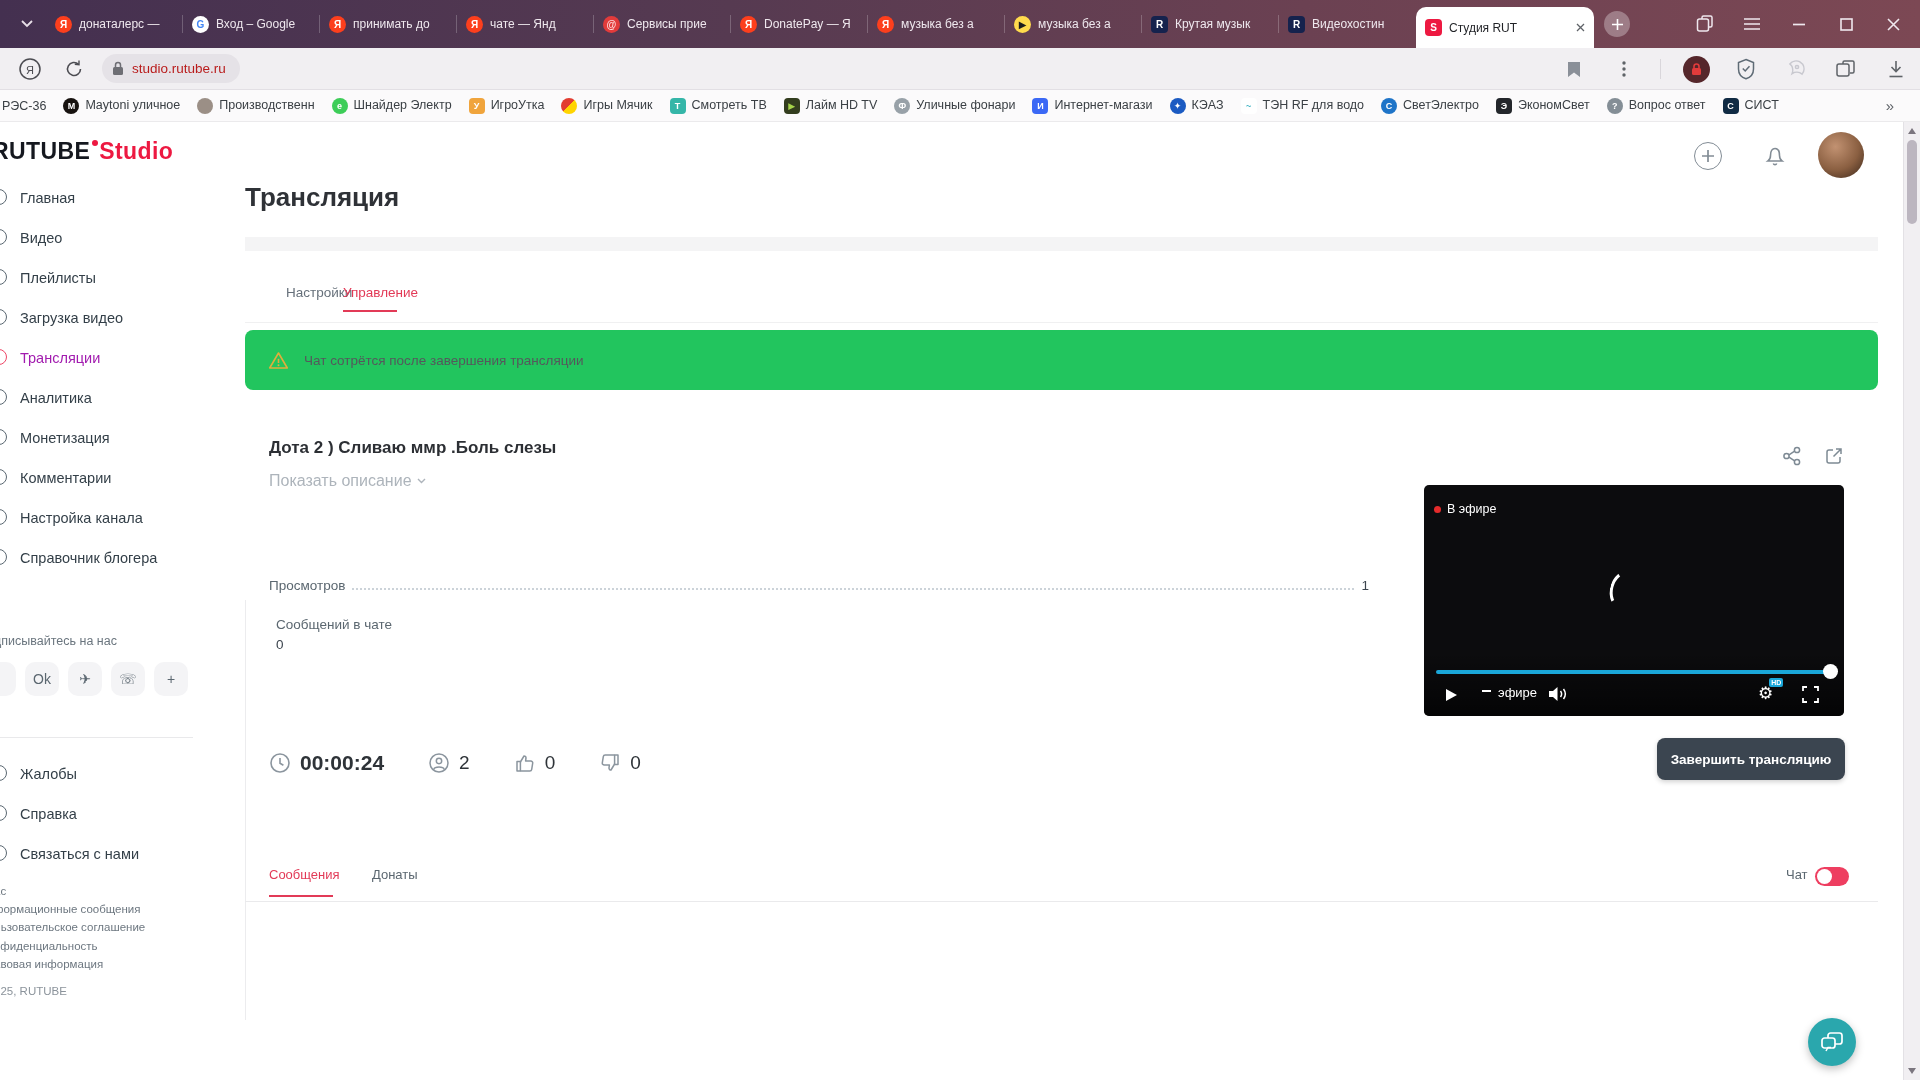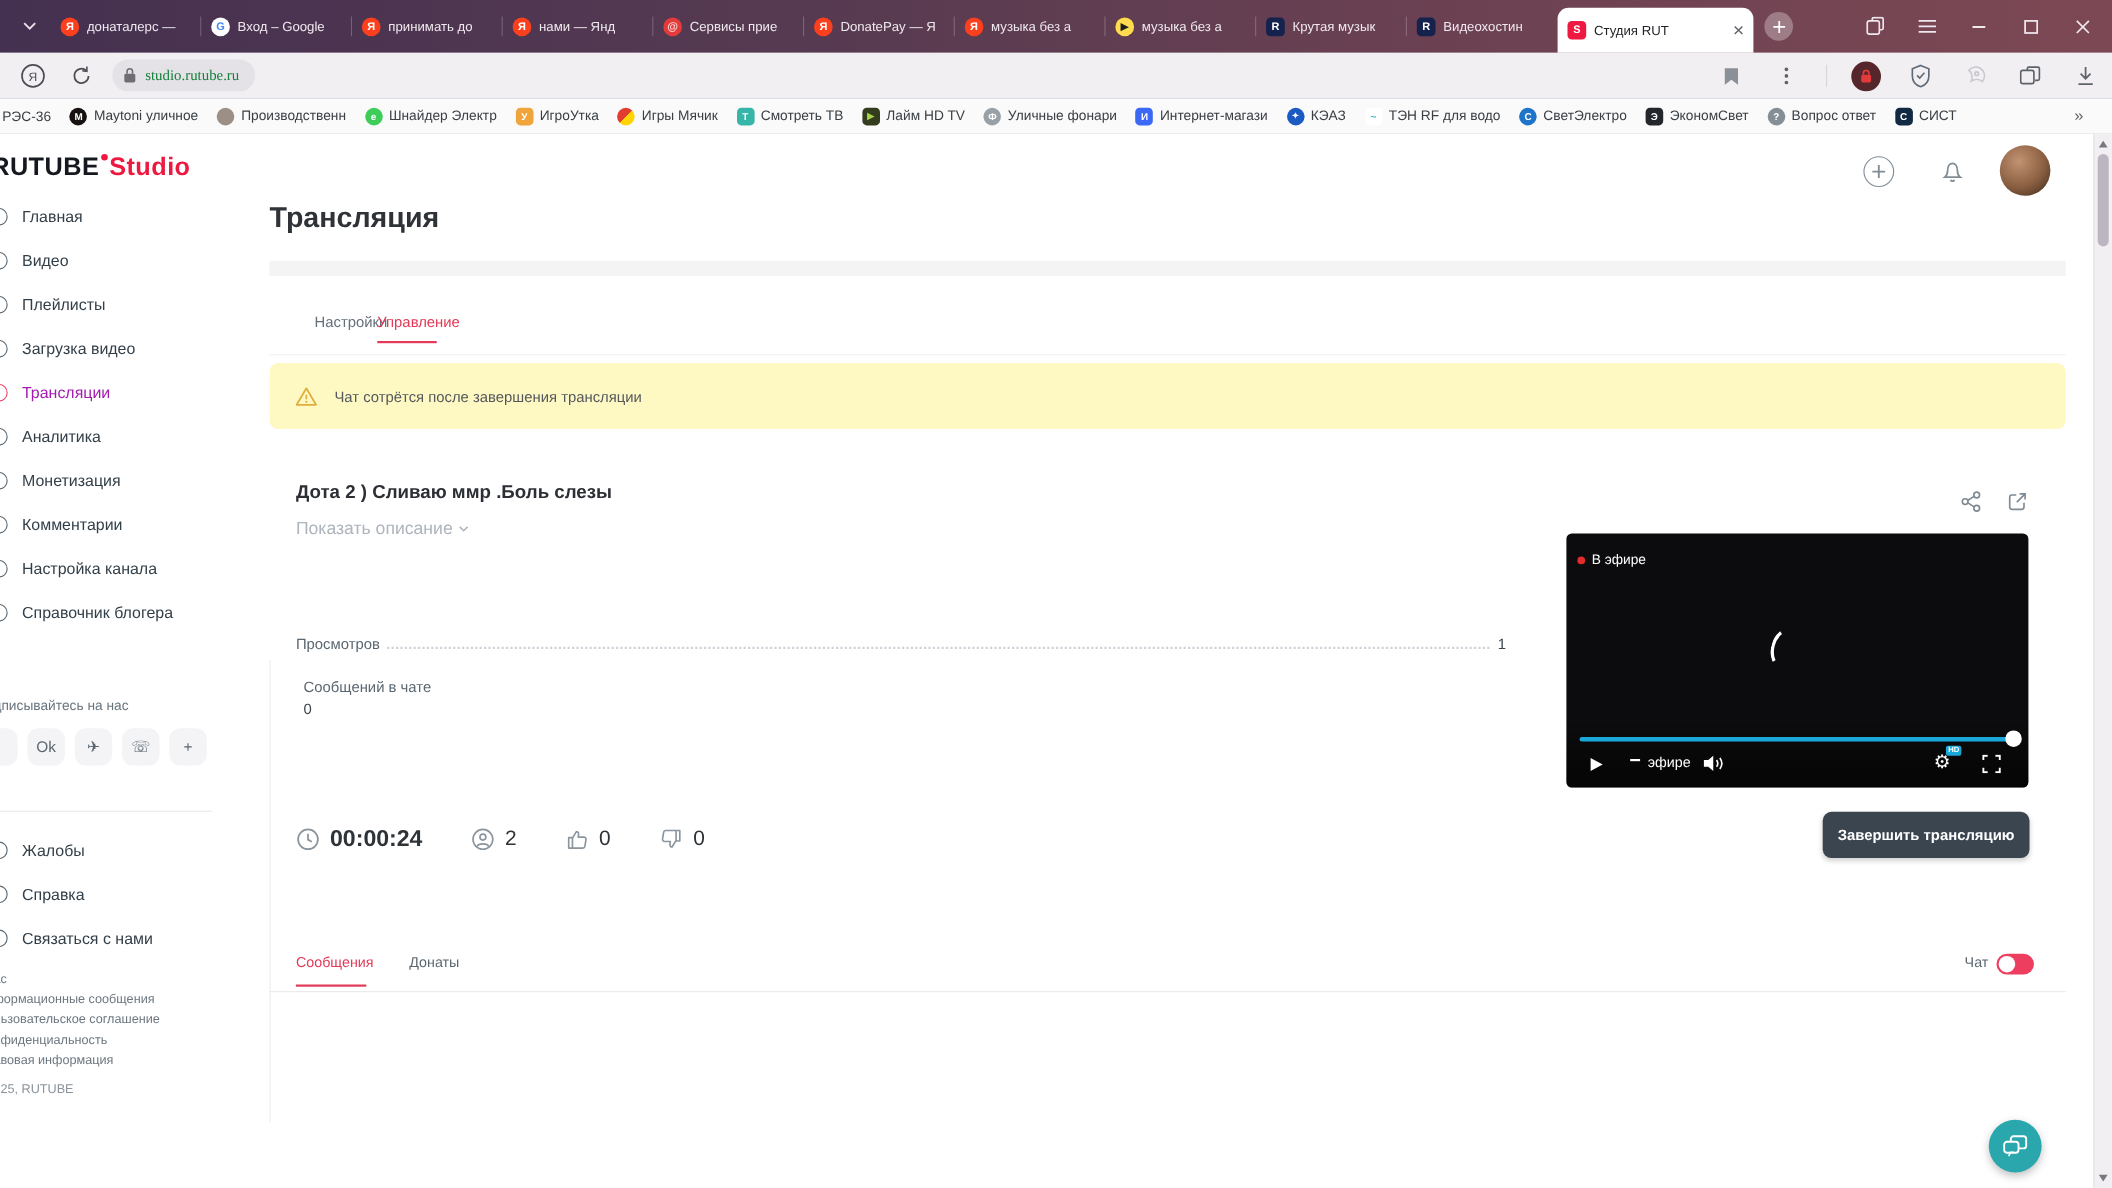--- a/index.html
+++ b/index.html
@@ -30,21 +30,21 @@
     margin-left:10px; display:grid; place-items:center; }
   .winctrls { position:absolute; right:14px; top:0; height:48px; display:flex; align-items:center; gap:21px; }
   .wbtn { width:26px; height:26px; display:grid; place-items:center; }
 
   
   .urlbar { position:absolute; top:48px; left:0; width:1920px; height:42px; background:#f1eff2;
     border-bottom:1px solid #e2dfe4; display:flex; align-items:center; }
   .ubtn { width:28px; height:28px; display:grid; place-items:center; margin-left:16px; }
   .urlpill { margin-left:14px; height:29px; background:#e5e2e7; border-radius:15px;
     display:flex; align-items:center; gap:8px; padding:0 14px 0 10px; }
-  .urltext { font-size:13.5px; color:#15803d;font-family:Liberation Serif, serif; }
+  .urltext { font-size:13.5px; color:#b91c1c; }
   .pagetitle { position:absolute; left:0; width:1730px; text-align:center;
     font-size:14.5px; color:#2f3035; }
   .uright { position:absolute; right:0; top:0; height:42px; display:flex; align-items:center; gap:22px; padding-right:10px; }
   .extcircle { width:27px; height:27px; border-radius:50%; background:#55262b; display:grid; place-items:center; }
 
   
   .bmbar { position:absolute; top:90px; left:0; width:1920px; height:32px; background:#fbfafb;
     border-bottom:1px solid #ebeaec; display:flex; align-items:center; font-size:12.5px; color:#3b4045; }
   .bm { display:flex; align-items:flex-start; gap:6px; margin-right:17px; white-space:nowrap; }
   .bmi { width:16px; height:16px; border-radius:4px; display:grid; place-items:center;
@@ -97,21 +97,21 @@
   .scopy { position:absolute; left:-6px; top:863px; font-size:11.5px; color:#8b939b; }
 
   
   .main { position:absolute; left:245px; top:0; width:1633px; height:958px; }
   .h1 { position:absolute; left:0; top:60px; font-size:26px; font-weight:600; color:#2f3237; }
   .band { position:absolute; left:0; top:115px; width:1633px; height:14px; background:#f4f4f5; }
   .mt { position:absolute; top:163px; font-size:13.5px; color:#66707a; }
   .mt.on { color:#e23a57; }
   .mt-under { position:absolute; top:188px; height:2px; background:#e23a57; }
   .tabline { position:absolute; left:0; top:200px; width:1633px; height:1px; background:#f0f0f1; }
-  .banner { position:absolute; left:0; top:208px; width:1633px; height:60px; background:#fef9c3;
+  .banner { position:absolute; left:0; top:208px; width:1633px; height:60px; background:#22c55e;
     border-radius:8px; display:flex; align-items:center; gap:15px; padding-left:23px;
     font-size:13.5px; color:#55585c; }
   .stitle { position:absolute; left:24px; top:316px; font-size:17px; font-weight:600; color:#2c2f34; }
   .sdesc { position:absolute; left:24px; top:350px; font-size:16px; color:#adb4bb;
     display:flex; align-items:center; gap:5px; }
   .cardicons { position:absolute; top:324px; }
   .statrow { position:absolute; left:24px; width:1100px; display:flex; align-items:baseline;
     font-size:13.5px; color:#5b6770; }
   .dots { flex:1; border-bottom:2px dotted #ccd3d9; margin:0 7px 3px; }
   .statval { color:#3c454e; }
@@ -190,21 +190,21 @@
     <span class="tab-label">Вход – Google</span>
       <span class="sep"></span>
   </div>
   <div class="tab">
     <span class="fav ya">Я</span>
     <span class="tab-label">принимать до</span>
       <span class="sep"></span>
   </div>
   <div class="tab">
     <span class="fav ya">Я</span>
-    <span class="tab-label">нами — Янд</span>
+    <span class="tab-label">чате — Янд</span>
       <span class="sep"></span>
   </div>
   <div class="tab">
     <span class="fav rc">@</span>
     <span class="tab-label">Сервисы прие</span>
       <span class="sep"></span>
   </div>
   <div class="tab">
     <span class="fav ya">Я</span>
     <span class="tab-label">DonatePay — Я</span>

